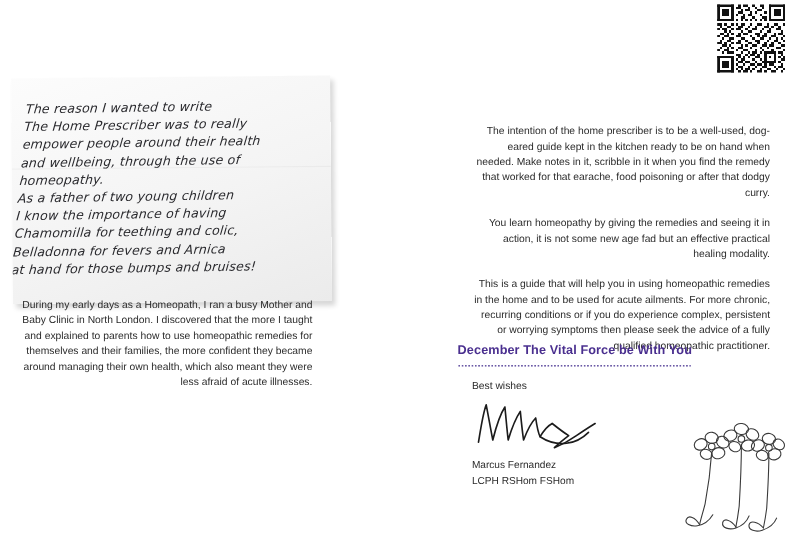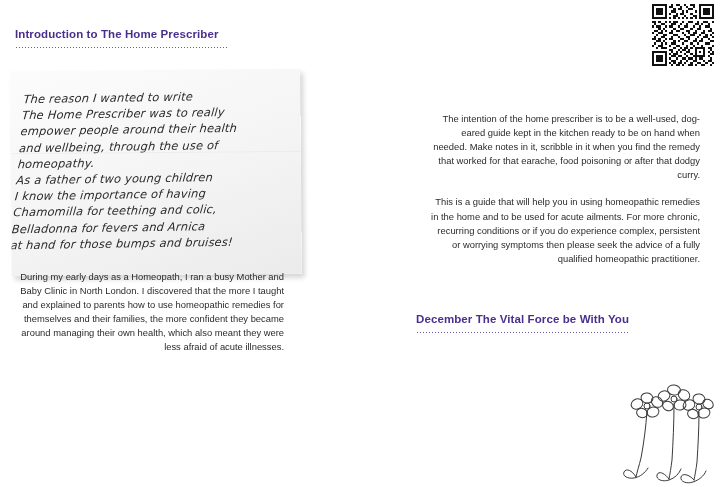--- a/index.html
+++ b/index.html
@@ -379,52 +379,68 @@
           <rect x="11" y="28" width="2" height="1"></rect>
         <rect x="14" y="28" width="1" height="1"></rect>
           <rect x="17" y="28" width="2" height="1"></rect>
         <rect x="20" y="28" width="1" height="1"></rect>
           <rect x="23" y="28" width="2" height="1"></rect>
         <rect x="27" y="28" width="1" height="1"></rect>
       </g>
     </svg>
   </div>
 
-  <div id="intro-heading-block">
-    <div class="section-heading">Introduction to The Home Prescriber</div>
-    <div class="dotted-rule"></div>
-  </div>
 
   <div class="note-card">
     <div class="handwriting">The reason I wanted to write
 The Home Prescriber was to really
 empower people around their health
 and wellbeing, through the use of
 homeopathy.
 As a father of two young children
 I know the importance of having
 Chamomilla for teething and colic,
 Belladonna for fevers and Arnica
 at hand for those bumps and bruises!</div>
   </div>
 
   <div class="left-col">
     <p class="body-text">During my early days as a Homeopath, I ran a busy Mother and Baby Clinic in North London. I discovered that the more I taught and explained to parents how to use homeopathic remedies for themselves and their families, the more confident they became around managing their own health, which also meant they were less afraid of acute illnesses.</p>
   </div>
 
   <div class="right-col">
     <p class="body-text">The intention of the home prescriber is to be a well-used, dog-eared guide kept in the kitchen ready to be on hand when needed. Make notes in it, scribble in it when you find the remedy that worked for that earache, food poisoning or after that dodgy curry.</p>
+    <p class="body-text">You learn homeopathy by giving the remedies and seeing it in action, it is not some new age fad but an effective practical healing modality.</p>
     <p class="body-text">This is a guide that will help you in using homeopathic remedies in the home and to be used for acute ailments. For more chronic, recurring conditions or if you do experience complex, persistent or worrying symptoms then please seek the advice of a fully qualified homeopathic practitioner.</p>
   </div>
 
   <div id="vital-heading-block">
     <div class="section-heading">December The Vital Force be With You</div>
     <div class="dotted-rule"></div>
   </div>
 
+  <div class="signoff">
+    <p class="best-wishes">Best wishes</p>
+
+    <div class="signature-img">
+      <svg width="130" height="54" viewBox="0 0 130 54" aria-hidden="true">
+        <g fill="none" stroke="#1c1c1c" stroke-width="1.5" stroke-linecap="round" stroke-linejoin="round">
+          <path d="M4 42 C6 30, 8 16, 11 8 C13 18, 15 30, 17 40 C20 28, 24 16, 28 10
+                   C29 20, 30 32, 31 40 C34 30, 38 20, 42 14 C43 24, 44 34, 45 40
+                   C48 32, 52 24, 56 20 C57 27, 58 33, 60 37 C63 32, 67 27, 71 25"></path>
+          <path d="M60 37 C66 41, 74 44, 84 43 C92 42, 99 38, 104 33"></path>
+          <path d="M71 25 C76 29, 81 33, 86 36 C82 39, 77 43, 73 47
+                   C78 45, 86 41, 93 36 C99 32, 105 28, 110 25"></path>
+        </g>
+      </svg>
+    </div>
+
+    <p class="sig-name">Marcus Fernandez</p>
+    <p class="sig-name">LCPH RSHom FSHom</p>
+  </div>
 
   <div class="flower-sketch">
     <svg width="95" height="108" viewBox="0 0 95 108" aria-hidden="true">
       <g fill="none" stroke="#3a3a3a" stroke-width="1" stroke-linecap="round" stroke-linejoin="round">
 
         <ellipse cx="17" cy="26" rx="6" ry="5" transform="rotate(-25 17 26)"></ellipse>
         <ellipse cx="27" cy="20" rx="6" ry="5" transform="rotate(10 27 20)"></ellipse>
         <ellipse cx="37" cy="24" rx="6" ry="5" transform="rotate(35 37 24)"></ellipse>
         <ellipse cx="33" cy="34" rx="6" ry="5" transform="rotate(-15 33 34)"></ellipse>
         <ellipse cx="22" cy="35" rx="5.5" ry="4.5" transform="rotate(20 22 35)"></ellipse>

